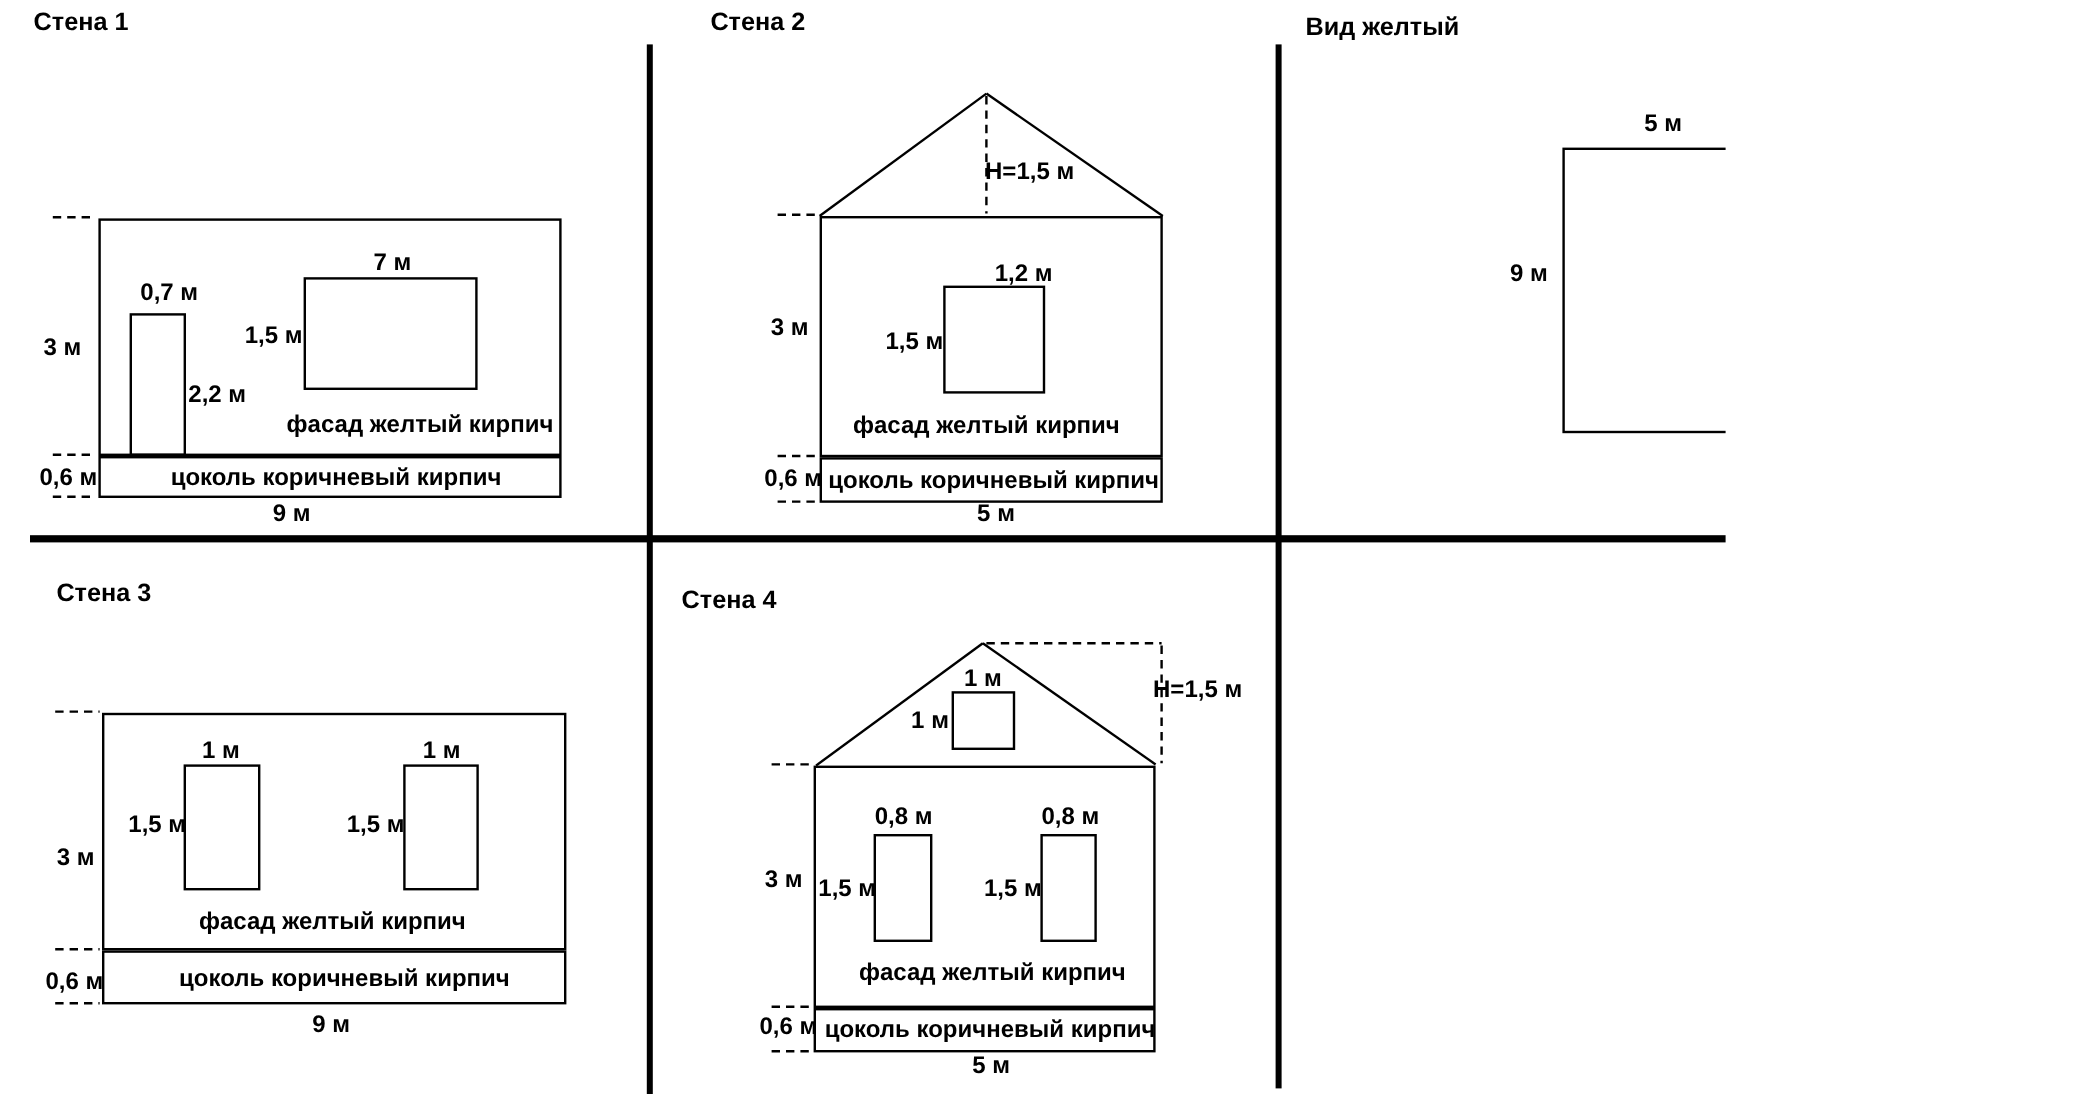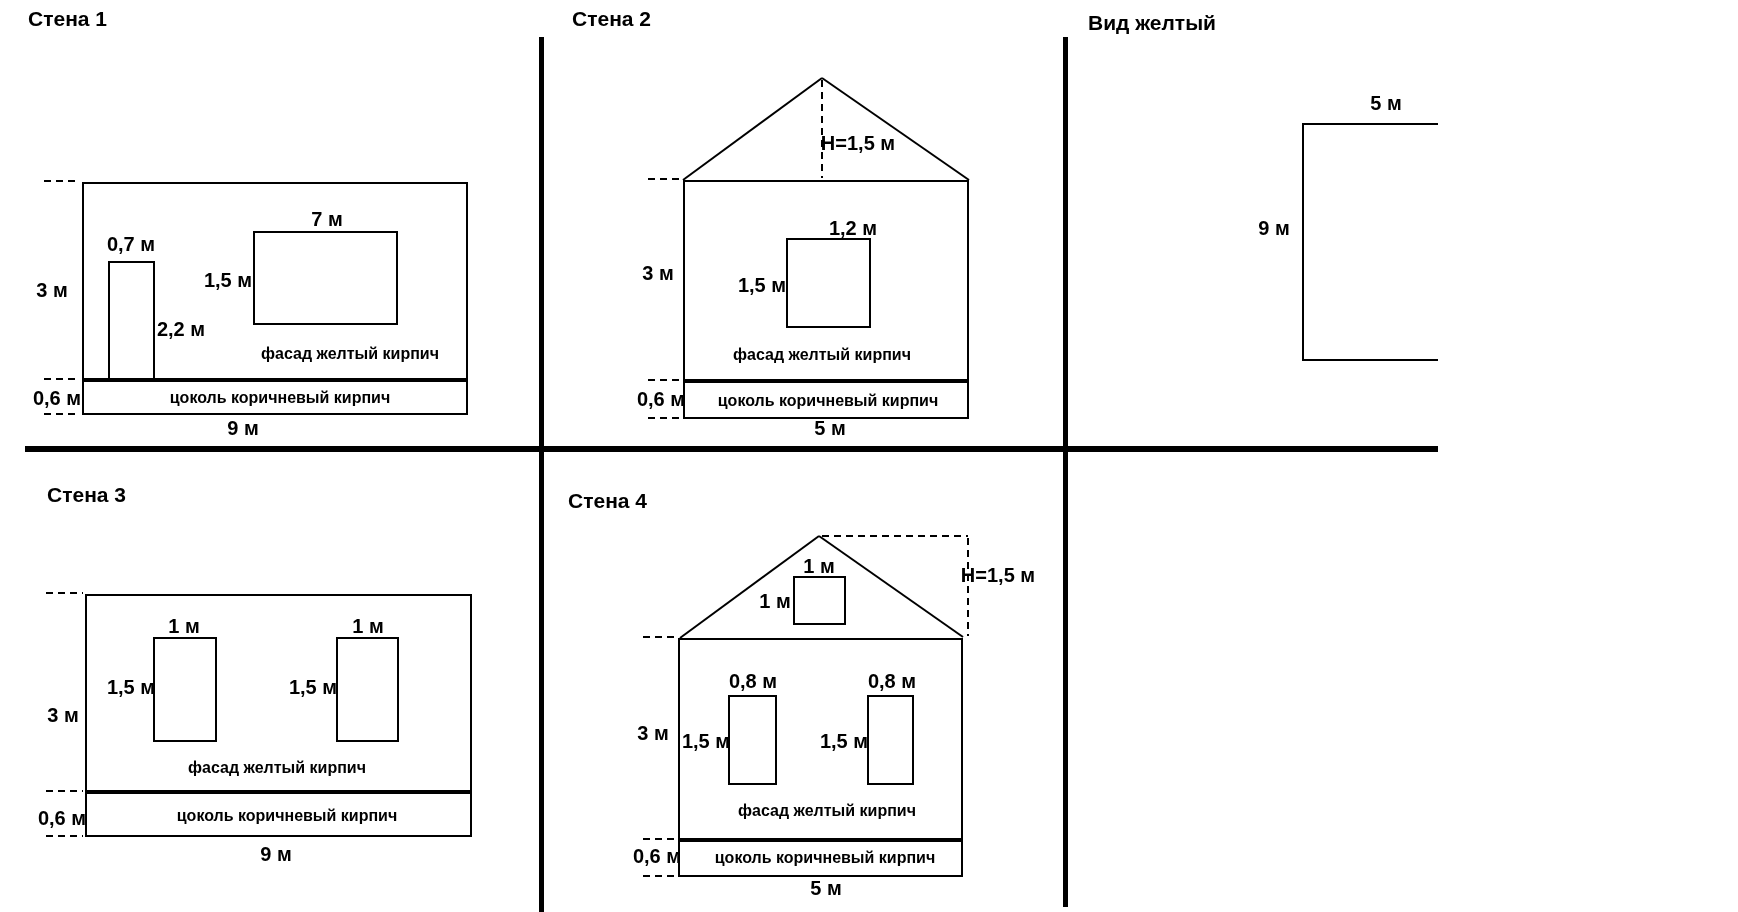--- a/index.html
+++ b/index.html
@@ -4,21 +4,21 @@
 <style>
   html,body{margin:0;padding:0;background:#fff;}
   .canvas{
     position:relative;width:1438px;height:912px;background:#ffffff;
     font-family:"Liberation Sans",sans-serif;font-weight:bold;color:#000;
     overflow:hidden;
   }
   .divider{position:absolute;background:#000;}
   .rect{position:absolute;border:2px solid #000;box-sizing:border-box;background:transparent;}
   .lbl{position:absolute;transform:translate(-50%,-50%);font-size:20px;white-space:nowrap;line-height:1;}
-  .lbl-lg{font-size:16px;}
+  .lbl-lg{font-size:20px;}
   .title{position:absolute;font-size:21px;white-space:nowrap;line-height:1;}
   svg.lines{position:absolute;left:0;top:0;pointer-events:none;}
   svg.lines line{stroke:#000;stroke-width:2;}
   svg.lines line.dash{stroke-dasharray:7 5;}
 </style>
 </head>
 <body>
 
 <div class="canvas">
 
@@ -53,33 +53,33 @@
     <line class="dash" x1="643" y1="839" x2="676" y2="839"></line>
     <line class="dash" x1="643" y1="876" x2="676" y2="876"></line>
   </svg>
 
   <div>
     <div class="title" style="left:28px;top:8px;">Стена 1</div>
     <div class="rect" style="left:82px;top:182px;width:386px;height:198px;"></div>
     <div class="rect" style="left:82px;top:380px;width:386px;height:35px;"></div>
     <div class="rect" style="left:108px;top:261px;width:47px;height:119px;"></div>
     <div class="rect" style="left:253px;top:231px;width:145px;height:94px;"></div>
-    <div class="lbl" style="left:131px;top:244px;">0,7 м</div>
+    <div class="lbl" style="left:141px;top:244px;">0,7 м</div>
     <div class="lbl" style="left:181px;top:329px;">2,2 м</div>
     <div class="lbl" style="left:327px;top:219px;">7 м</div>
     <div class="lbl" style="left:228px;top:280px;">1,5 м</div>
     <div class="lbl" style="left:52px;top:290px;">3 м</div>
     <div class="lbl lbl-lg" style="left:350px;top:354px;">фасад желтый кирпич</div>
     <div class="lbl" style="left:57px;top:398px;">0,6 м</div>
     <div class="lbl lbl-lg" style="left:280px;top:398px;">цоколь коричневый кирпич</div>
     <div class="lbl" style="left:243px;top:428px;">9 м</div>
   </div>
 
   <div>
-    <div class="title" style="left:572px;top:8px;">Стена 2</div>
+    <div class="title" style="left:592px;top:8px;">Стена 2</div>
     <div class="rect" style="left:683px;top:180px;width:286px;height:201px;"></div>
     <div class="rect" style="left:683px;top:381px;width:286px;height:38px;"></div>
     <div class="rect" style="left:786px;top:238px;width:85px;height:90px;"></div>
     <div class="lbl" style="left:858px;top:143px;">H=1,5 м</div>
     <div class="lbl" style="left:829px;top:228px;margin-left:24px;">1,2 м</div>
     <div class="lbl" style="left:762px;top:285px;">1,5 м</div>
     <div class="lbl" style="left:658px;top:273px;">3 м</div>
     <div class="lbl lbl-lg" style="left:822px;top:355px;">фасад желтый кирпич</div>
     <div class="lbl" style="left:661px;top:399px;">0,6 м</div>
     <div class="lbl lbl-lg" style="left:828px;top:401px;">цоколь коричневый кирпич</div>

